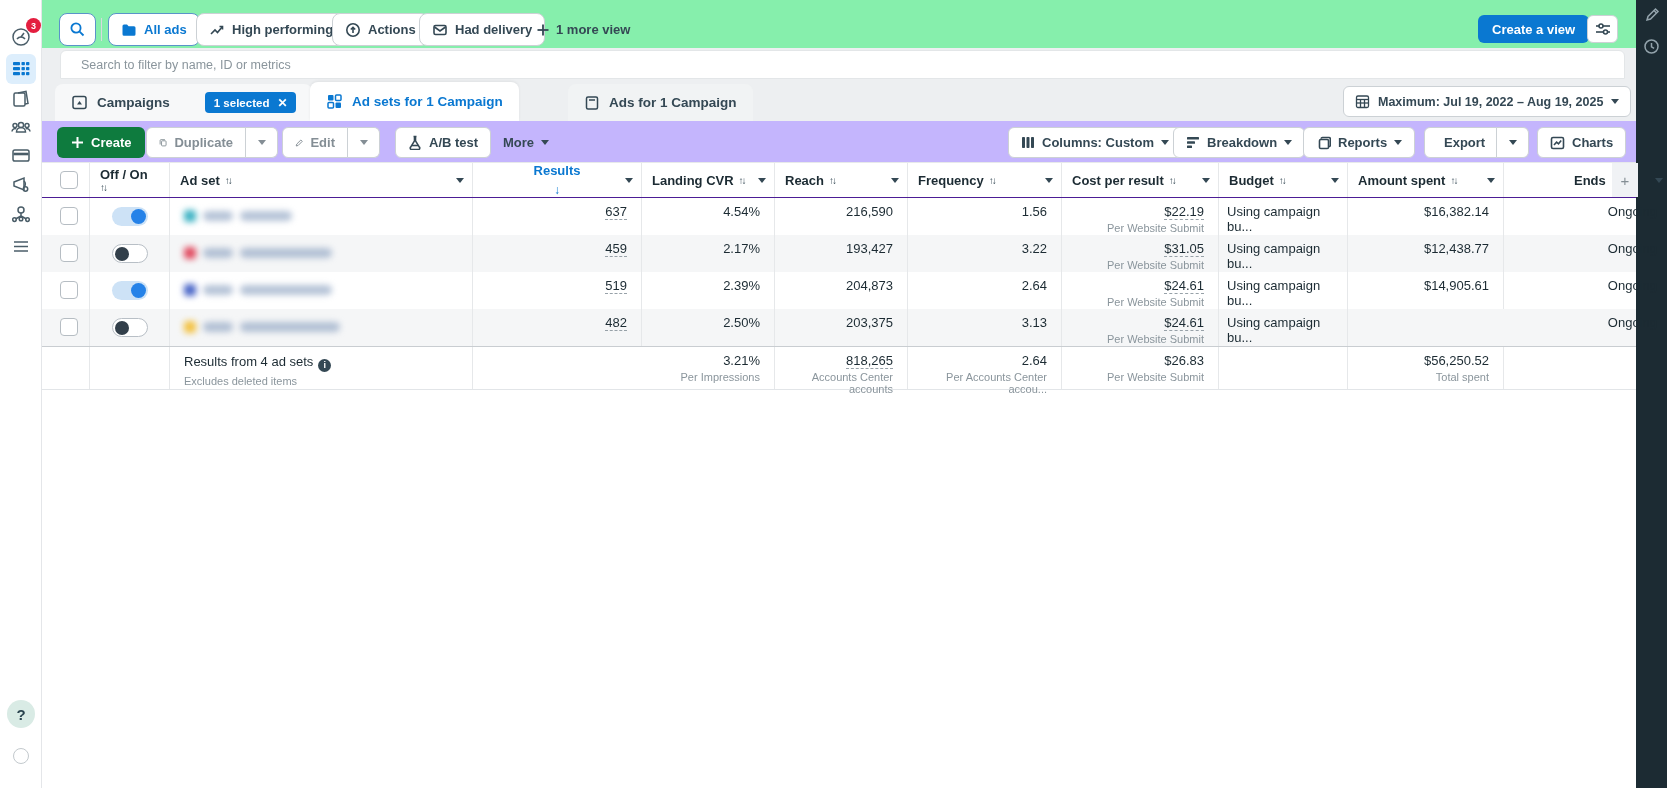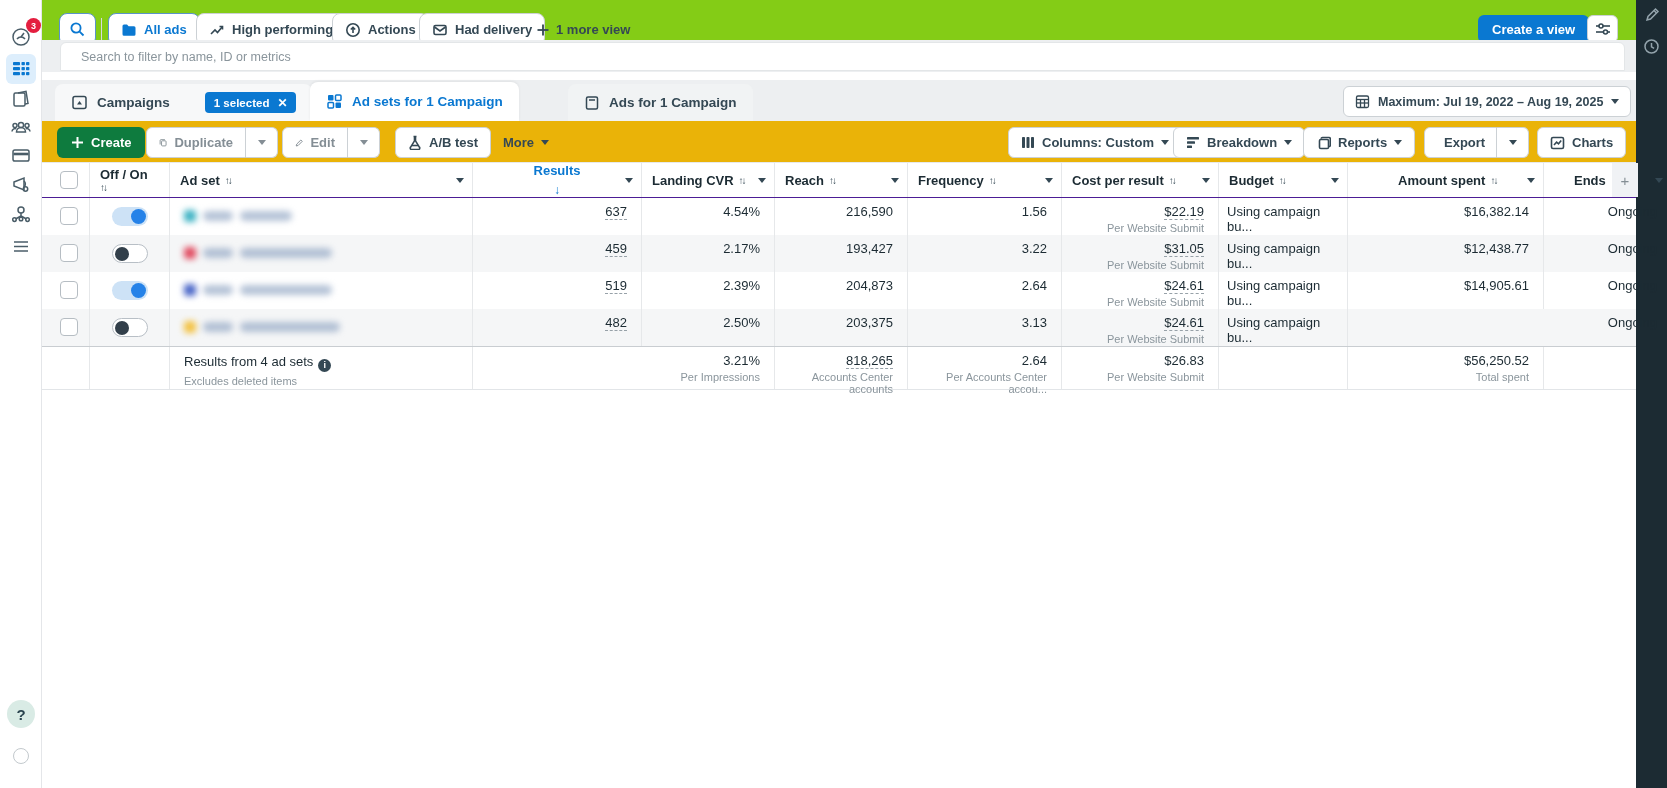--- a/index.html
+++ b/index.html
@@ -14,50 +14,50 @@
   .rail-item.selected svg { stroke:#0a78d1; }
   .rail-badge { position:absolute; top:-4px; right:-5px; min-width:15px; height:15px; background:#e41e3f; color:#fff; font-size:9px; font-weight:700; border-radius:8px; display:flex; align-items:center; justify-content:center; padding:0 3px; }
   .help-circle { position:absolute; left:7px; top:700px; width:28px; height:28px; border-radius:50%; background:#d9ebe5; color:#29434e; font-size:15px; font-weight:700; display:flex; align-items:center; justify-content:center; cursor:pointer; }
   .partial-icon { position:absolute; left:13px; top:748px; width:16px; height:16px; border-radius:50%; border:1.5px solid #c3c9cd; }
 
   .right-rail { position:absolute; right:0; top:0; width:31px; height:788px; background:#1c2b33; }
   .right-rail .r-icon { position:absolute; left:7px; width:17px; height:17px; display:flex; align-items:center; justify-content:center; cursor:pointer; }
   .right-rail svg { stroke:#93a3ac; fill:none; stroke-width:1.5; }
 
   
-  .filter-bar { position:absolute; left:42px; top:0; width:1594px; height:48px; background:#84cc16; }
+  .filter-bar { position:absolute; left:42px; top:0; width:1594px; height:48px; background:#86efac; }
   .pill { position:absolute; top:13px; height:33px; border:1px solid #ccd1d5; border-radius:8px; background:#fff; display:flex; align-items:center; gap:7px; padding:0 12px; font-size:13px; font-weight:700; color:#344854; cursor:pointer; white-space:nowrap; }
   .pill svg { stroke:#344854; fill:none; stroke-width:1.6; }
   .pill.blue { border-color:#5a93c9; color:#0a78d1; }
   .pill.blue svg { stroke:#0a78d1; }
   .search-btn { position:absolute; left:17px; top:13px; width:37px; height:33px; border:1px solid #5a93c9; border-radius:8px; background:#fff; display:flex; align-items:center; justify-content:center; cursor:pointer; }
   .vdivider { position:absolute; left:59px; top:18px; width:1px; height:23px; background:#d7dadd; }
   .more-view { position:absolute; left:494px; top:13px; height:33px; display:flex; align-items:center; gap:6px; font-size:13px; font-weight:700; color:#344854; cursor:pointer; }
   .create-view-btn { position:absolute; left:1436px; top:15px; height:28px; padding:0 14px; background:#0a78d1; color:#fff; border:none; border-radius:6px; font-size:13px; font-weight:700; display:flex; align-items:center; cursor:pointer; font-family:inherit; }
   .sliders-btn { position:absolute; left:1545px; top:15px; width:31px; height:28px; border:1px solid #ccd1d5; border-radius:6px; background:#fff; display:flex; align-items:center; justify-content:center; cursor:pointer; }
 
   
-  .search-row { position:absolute; left:42px; top:40px; width:1594px; height:32px; background:#edeff1;padding-left:41px; }
+  .search-row { position:absolute; left:42px; top:48px; width:1594px; height:32px; background:#edeff1;padding-left:41px; }
   .search-input { position:absolute; left:18px; top:2px; width:1565px; height:29px; border:1px solid #e3e6e8; border-radius:6px 6px 0 0; background:#fff; font-size:12.5px; color:#1c2b33; padding:0 20px; font-family:inherit; outline:none; }
   .search-input::placeholder { color:#8a959c; }
 
   
   .tabs-row { position:absolute; left:42px; top:80px; width:1594px; height:41px; background:#edeff1; }
   .tab { position:absolute; top:4px; height:37px; display:flex; align-items:center; gap:9px; padding:0 16px; border-radius:8px 8px 0 0; font-size:13.5px; font-weight:700; color:#344854; cursor:pointer; white-space:nowrap; }
   .tab svg { flex:0 0 auto; }
   .tab.campaigns { left:13px; background:#f7f8f9; }
   .tab.active { top:2px; height:39px; left:268px; background:#fff; color:#0a78d1; box-shadow:0 -1px 3px rgba(0,0,0,0.06); }
   .tab.ads { left:526px; background:#f1f3f4; }
   .sel-badge { display:flex; align-items:center; gap:8px; background:#0a78d1; color:#fff; font-size:11.5px; font-weight:700; height:21px; padding:0 9px; border-radius:4px; margin-left:26px; cursor:pointer; }
   .sel-badge .x { font-size:12px; cursor:pointer; }
   .date-btn { position:absolute; left:1301px; top:6px; height:31px; background:#fff; border:1px solid #ccd1d5; border-radius:6px; display:flex; align-items:center; gap:8px; padding:0 11px; font-size:12.5px; font-weight:700; color:#344854; cursor:pointer; white-space:nowrap; }
   .caret { width:0; height:0; border-left:4px solid transparent; border-right:4px solid transparent; border-top:5px solid #344854; display:inline-block; }
 
   
-  .toolbar { position:absolute; left:42px; top:121px; width:1594px; height:41px; background:#eab308; }
+  .toolbar { position:absolute; left:42px; top:121px; width:1594px; height:41px; background:#c4b5fd; }
   .tbtn { position:absolute; top:6px; height:31px; border:1px solid #ccd1d5; border-radius:6px; background:#fff; display:flex; align-items:center; gap:7px; padding:0 12px; font-size:13px; font-weight:700; color:#344854; cursor:pointer; white-space:nowrap; }
   .tbtn svg { stroke:#344854; fill:none; stroke-width:1.6; }
   .tbtn.disabled { color:#848e95; }
   .tbtn.disabled svg { stroke:#848e95; }
   .seg { border-radius:6px 0 0 6px;justify-content:space-between; }
   .seg-caret { position:absolute; top:6px; height:31px; width:32px; border:1px solid #ccd1d5; border-left:none; border-radius:0 6px 6px 0; background:#fff; display:flex; align-items:center; justify-content:center; cursor:pointer; }
   .create-btn { position:absolute; left:15px; top:6px; height:31px; background:#0e7b3e; border:none; border-radius:6px; color:#fff; font-size:13px; font-weight:700; display:flex; align-items:center; gap:7px; padding:0 14px; cursor:pointer; font-family:inherit; }
   .text-btn { position:absolute; top:6px; height:31px; display:flex; align-items:center; gap:7px; font-size:13px; font-weight:700; color:#344854; cursor:pointer; }
 
   
@@ -76,21 +76,21 @@
   
   .c-check { left:6px;  width:42px; }
   .c-onoff { left:48px; width:80px; }
   .c-adset { left:128px; width:303px; }
   .c-res   { left:431px; width:169px;flex-direction:column; }
   .c-cvr   { left:600px; width:133px; }
   .c-reach { left:733px; width:133px; }
   .c-freq  { left:866px; width:154px; }
   .c-cost  { left:1020px; width:157px; }
   .c-budg  { left:1177px; width:129px; }
-  .c-spent { left:1346px; width:156px; }
+  .c-spent { left:1306px; width:156px; }
   .c-ends  { left:1522px; width:108px; }
   .c-plus  { left:1570px; width:26px; border-right:none; }
   .thead .c-plus { background:#f0f2f5; color:#848e95; display:flex; align-items:center; justify-content:center; font-size:15px; font-weight:400; cursor:pointer; }
 
   .checkbox { position:absolute; left:12px; top:9px; width:18px; height:18px; border:1px solid #b6bdc3; border-radius:4px; background:#fff; cursor:pointer; }
   .thead .checkbox { top:8px; }
 
   .switch { position:absolute; left:22px; top:9px; width:36px; height:19px; border-radius:10px; cursor:pointer; }
   .switch.on { background:#cde2f6; }
   .switch.on .knob { position:absolute; right:2px; top:2px; width:15px; height:15px; border-radius:50%; background:#2582e8; }

